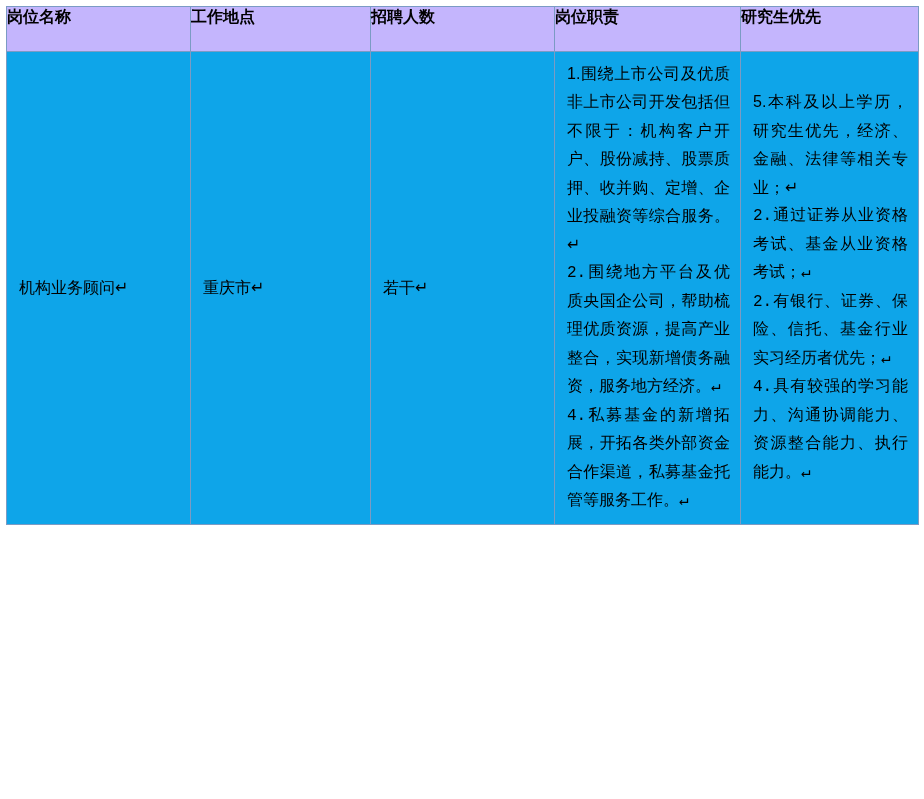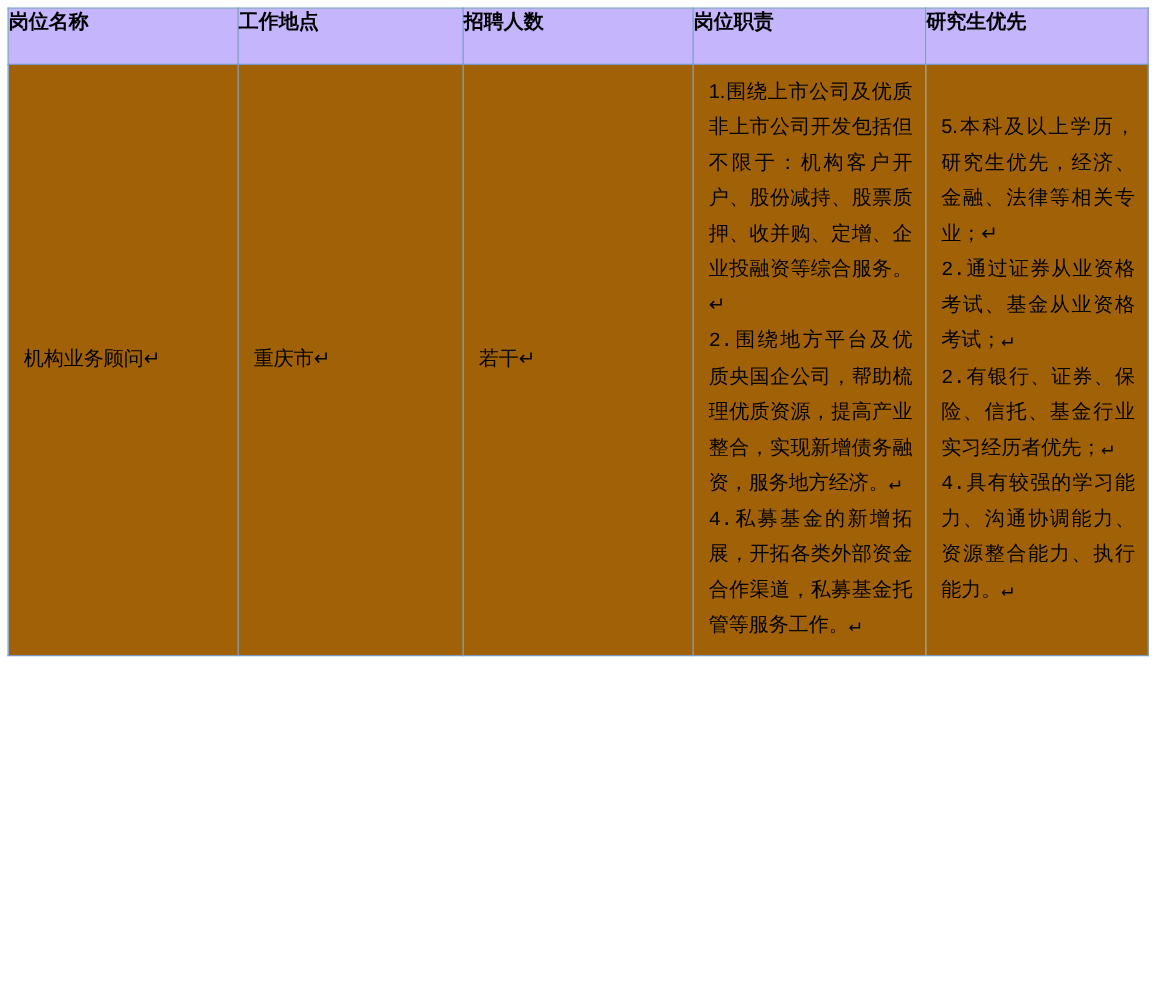--- a/index.html
+++ b/index.html
@@ -36,21 +36,21 @@
     background: #c4b5fd;
     height: 44px;
     text-align: left;
     font-weight: bold;
     font-size: 16px;
     padding: 10px 8px 8px 10px;
     vertical-align: middle;
     color: #000;
   }
   tbody td {
-    background: #a16207;
+    background: #0ea5e9;
     font-size: 16px;
     line-height: 1.78;
   }
   .cell-pad {
     padding: 8px 10px 8px 12px;
   }
   .col-name   { width: 184px; }
   .col-loc    { width: 180px; }
   .col-num    { width: 184px; }
   .col-duty   { width: 186px; }

